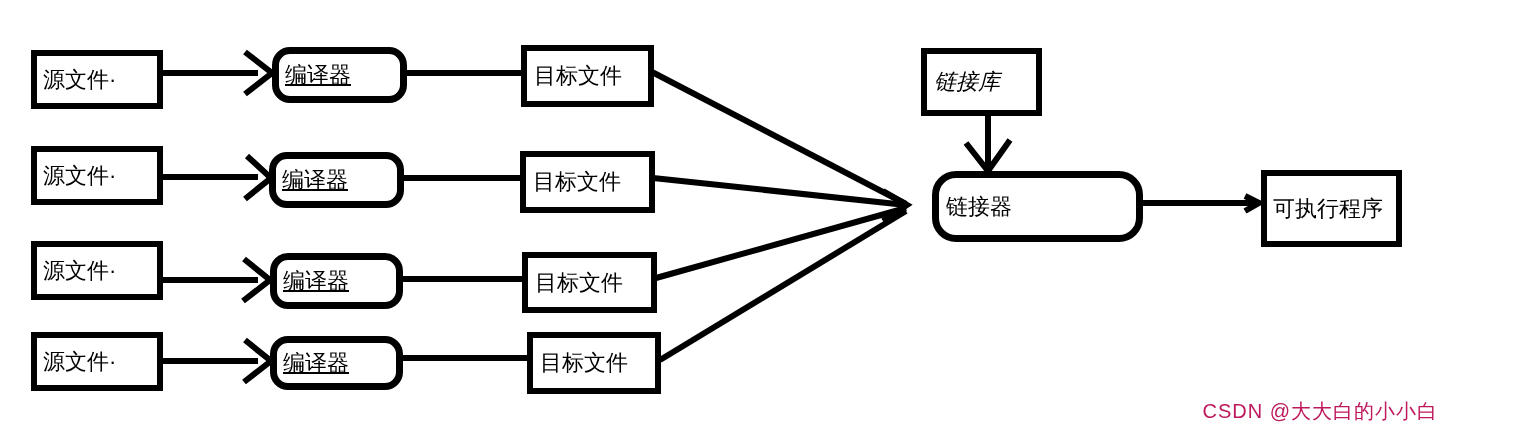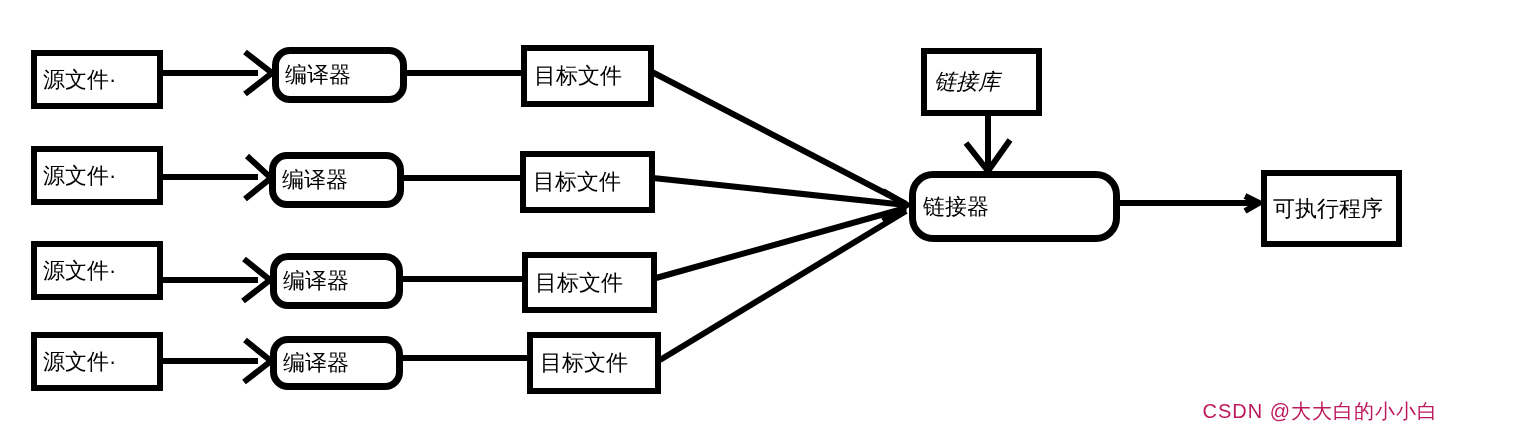--- a/index.html
+++ b/index.html
@@ -29,22 +29,22 @@
     border: 6px solid #000000;
     display: flex;
     align-items: center;
     color: #000000;
     font-size: 22px;
     line-height: 1;
     white-space: nowrap;
   }
   .box .label { display: block; }
   .rect { border-radius: 0; }
-  .rounded { border-radius: 18px; border-width: 7px; }
-  .linker-box { border-radius: 24px; border-width: 7px; }
+  .rounded { border-radius: 18px; border-width: 7px; text-decoration: underline; }
+  .linker-box { border-radius: 24px; border-width: 7px; margin-left: 23px; }
   .pad-sm { padding-left: 6px; }
   .pad-md { padding-left: 7px; }
   .watermark {
     position: absolute;
     right: 10px;
     top: 398px;
     font-size: 20px;
     color: #be185d;
     text-shadow: 1px 1px 0 #ffffff;
     letter-spacing: 1px;

